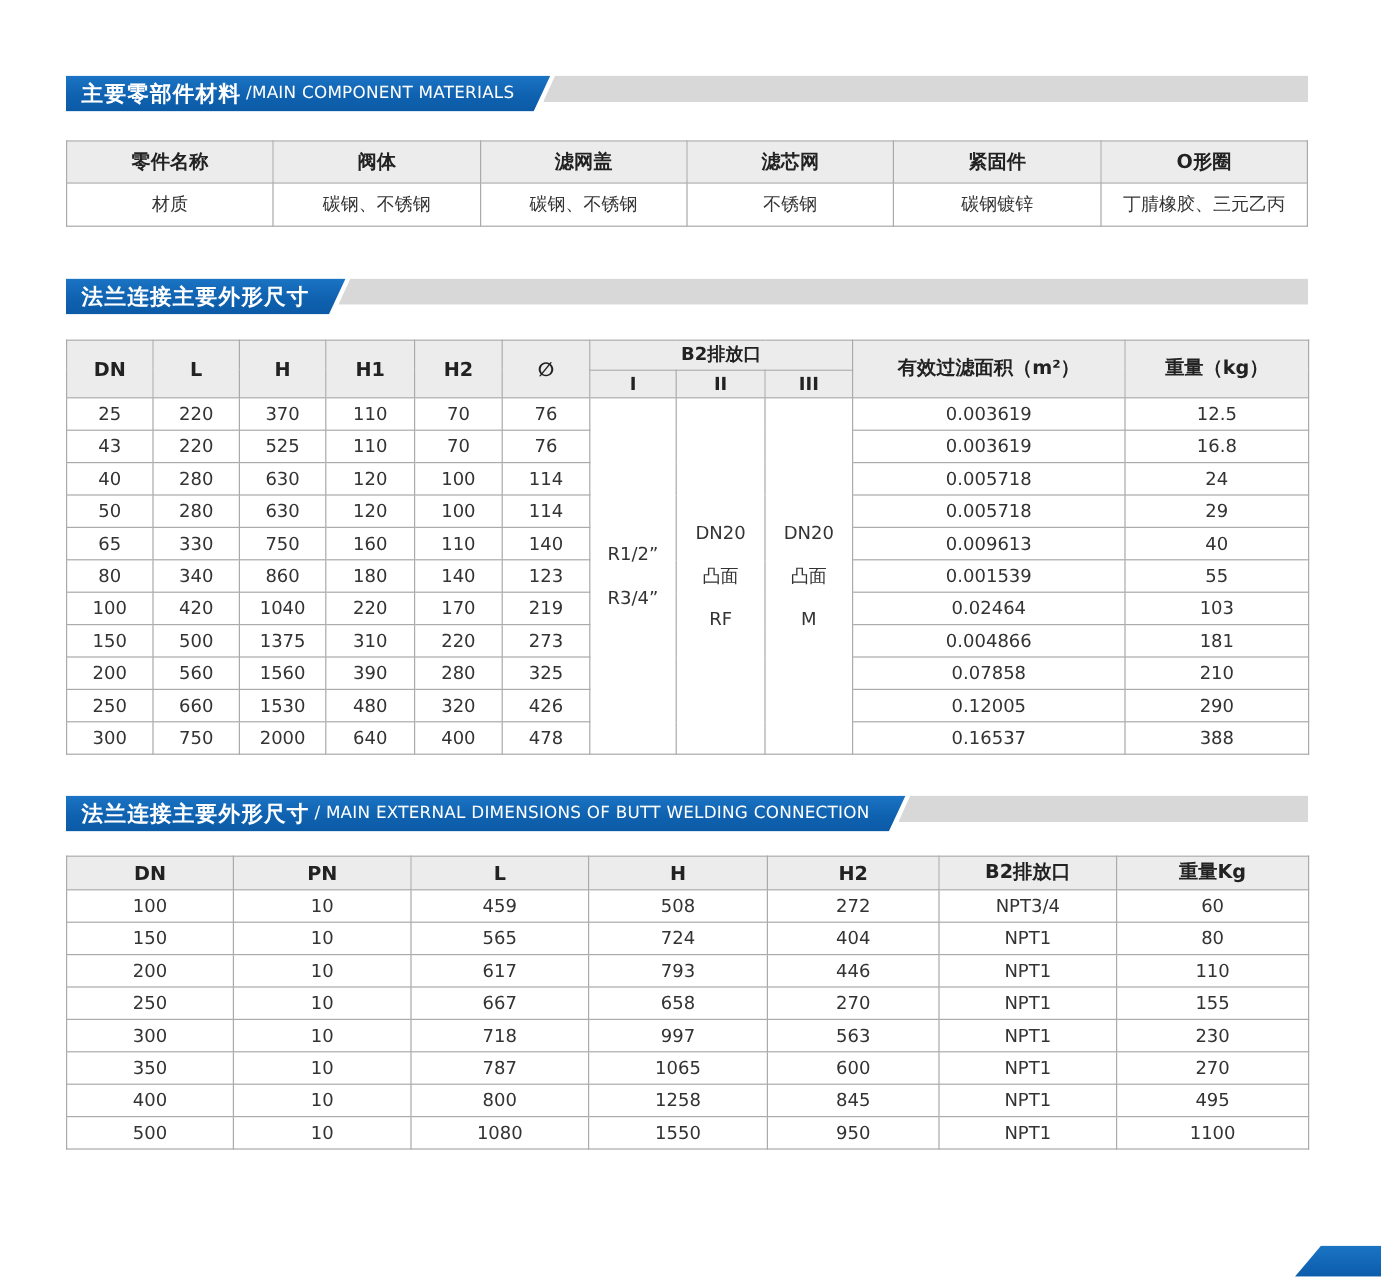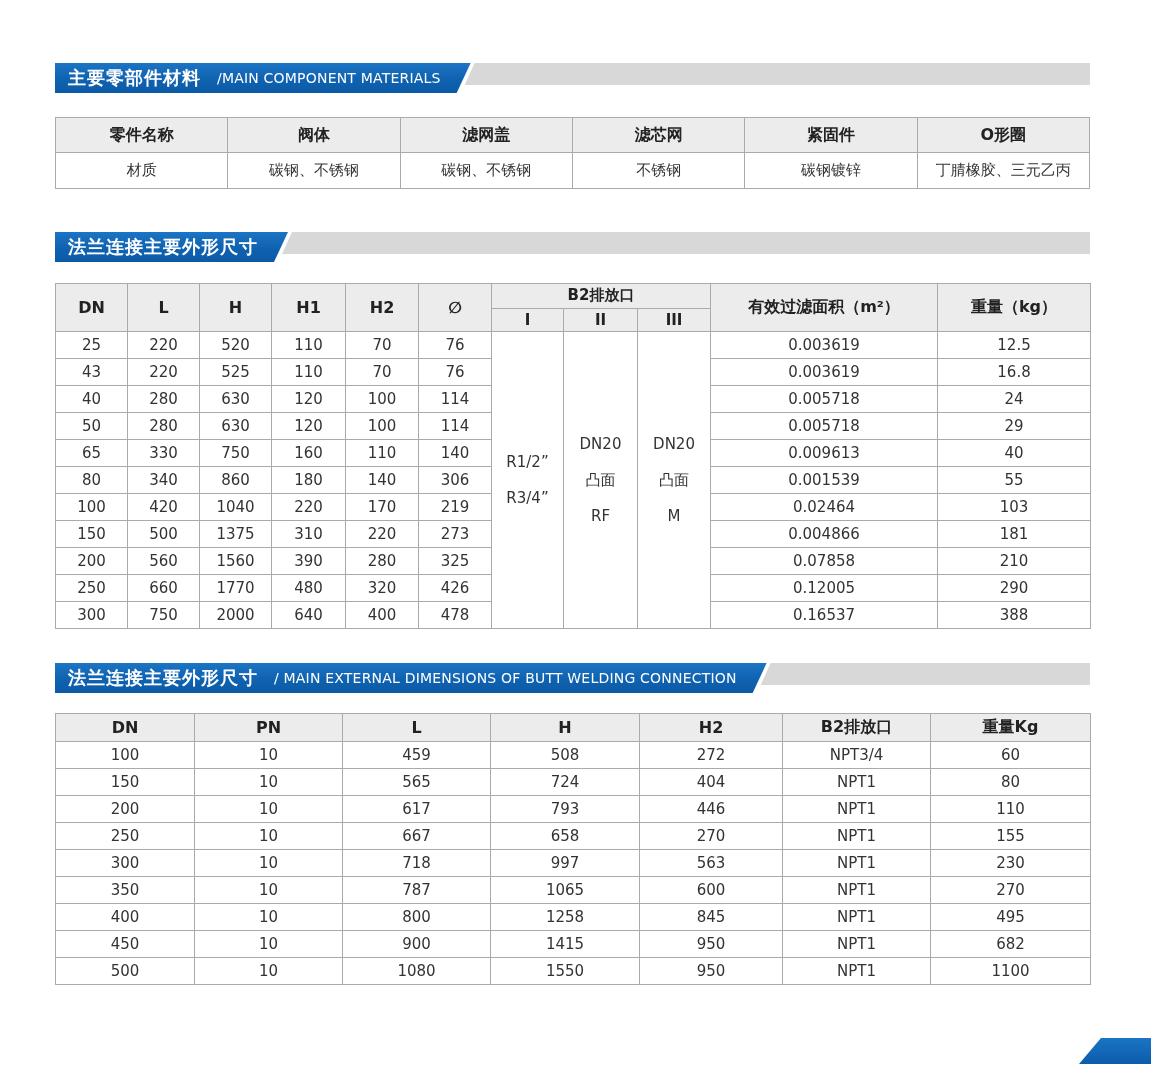--- a/index.html
+++ b/index.html
@@ -20,21 +20,21 @@
     height: 30px;
     background: linear-gradient(180deg, #1b74c4 0%, #0f62b0 55%, #0b5aa6 100%);
     color: #ffffff;
     display: flex;
     align-items: center;
     padding: 0 30px 0 13px;
     clip-path: polygon(0 0, 100% 0, calc(100% - 14px) 100%, 0 100%);
     white-space: nowrap;
   }
   .banner-blue .cn { font-size: 18px; font-weight: 700; letter-spacing: 1px; }
-  .banner-blue .en { font-size: 14px; margin-left: 16px; letter-spacing: 0.2px; }
+  .banner-blue .en { font-size: 14px; margin-left: 4px; letter-spacing: 0.2px; }
   .banner-gray {
     flex: 1;
     height: 22px;
     margin-left: -6px;
     background: #d8d8d8;
     clip-path: polygon(10px 0, 100% 0, 100% 100%, 0 100%);
   }
 
   
   table { border-collapse: collapse; width: 1035px; table-layout: fixed; background:#fff; }
@@ -145,21 +145,21 @@
       <tr class="subrow">
         <th>I</th>
         <th>II</th>
         <th>III</th>
       </tr>
     </thead>
     <tbody id="flange-body">
         <tr>
           <td>25</td>
           <td>220</td>
-          <td>520</td>
+          <td>370</td>
           <td>110</td>
           <td>70</td>
           <td>76</td>
           <td rowspan="11" class="merged">R1/2”<br>R3/4”</td>
           <td rowspan="11" class="merged">DN20<br>凸面<br>RF</td>
           <td rowspan="11" class="merged">DN20<br>凸面<br>M</td>
           <td>0.003619</td>
           <td>12.5</td>
         </tr>
         <tr>
@@ -201,21 +201,21 @@
           <td>140</td>
           <td>0.009613</td>
           <td>40</td>
         </tr>
         <tr>
           <td>80</td>
           <td>340</td>
           <td>860</td>
           <td>180</td>
           <td>140</td>
-          <td>306</td>
+          <td>123</td>
           <td>0.001539</td>
           <td>55</td>
         </tr>
         <tr>
           <td>100</td>
           <td>420</td>
           <td>1040</td>
           <td>220</td>
           <td>170</td>
           <td>219</td>
@@ -238,21 +238,21 @@
           <td>1560</td>
           <td>390</td>
           <td>280</td>
           <td>325</td>
           <td>0.07858</td>
           <td>210</td>
         </tr>
         <tr>
           <td>250</td>
           <td>660</td>
-          <td>1770</td>
+          <td>1530</td>
           <td>480</td>
           <td>320</td>
           <td>426</td>
           <td>0.12005</td>
           <td>290</td>
         </tr>
         <tr>
           <td>300</td>
           <td>750</td>
           <td>2000</td>
@@ -352,29 +352,20 @@
         <tr>
           <td>400</td>
           <td>10</td>
           <td>800</td>
           <td>1258</td>
           <td>845</td>
           <td>NPT1</td>
           <td>495</td>
         </tr>
         <tr>
-          <td>450</td>
-          <td>10</td>
-          <td>900</td>
-          <td>1415</td>
-          <td>950</td>
-          <td>NPT1</td>
-          <td>682</td>
-        </tr>
-        <tr>
           <td>500</td>
           <td>10</td>
           <td>1080</td>
           <td>1550</td>
           <td>950</td>
           <td>NPT1</td>
           <td>1100</td>
         </tr>
       </tbody>
   </table>

